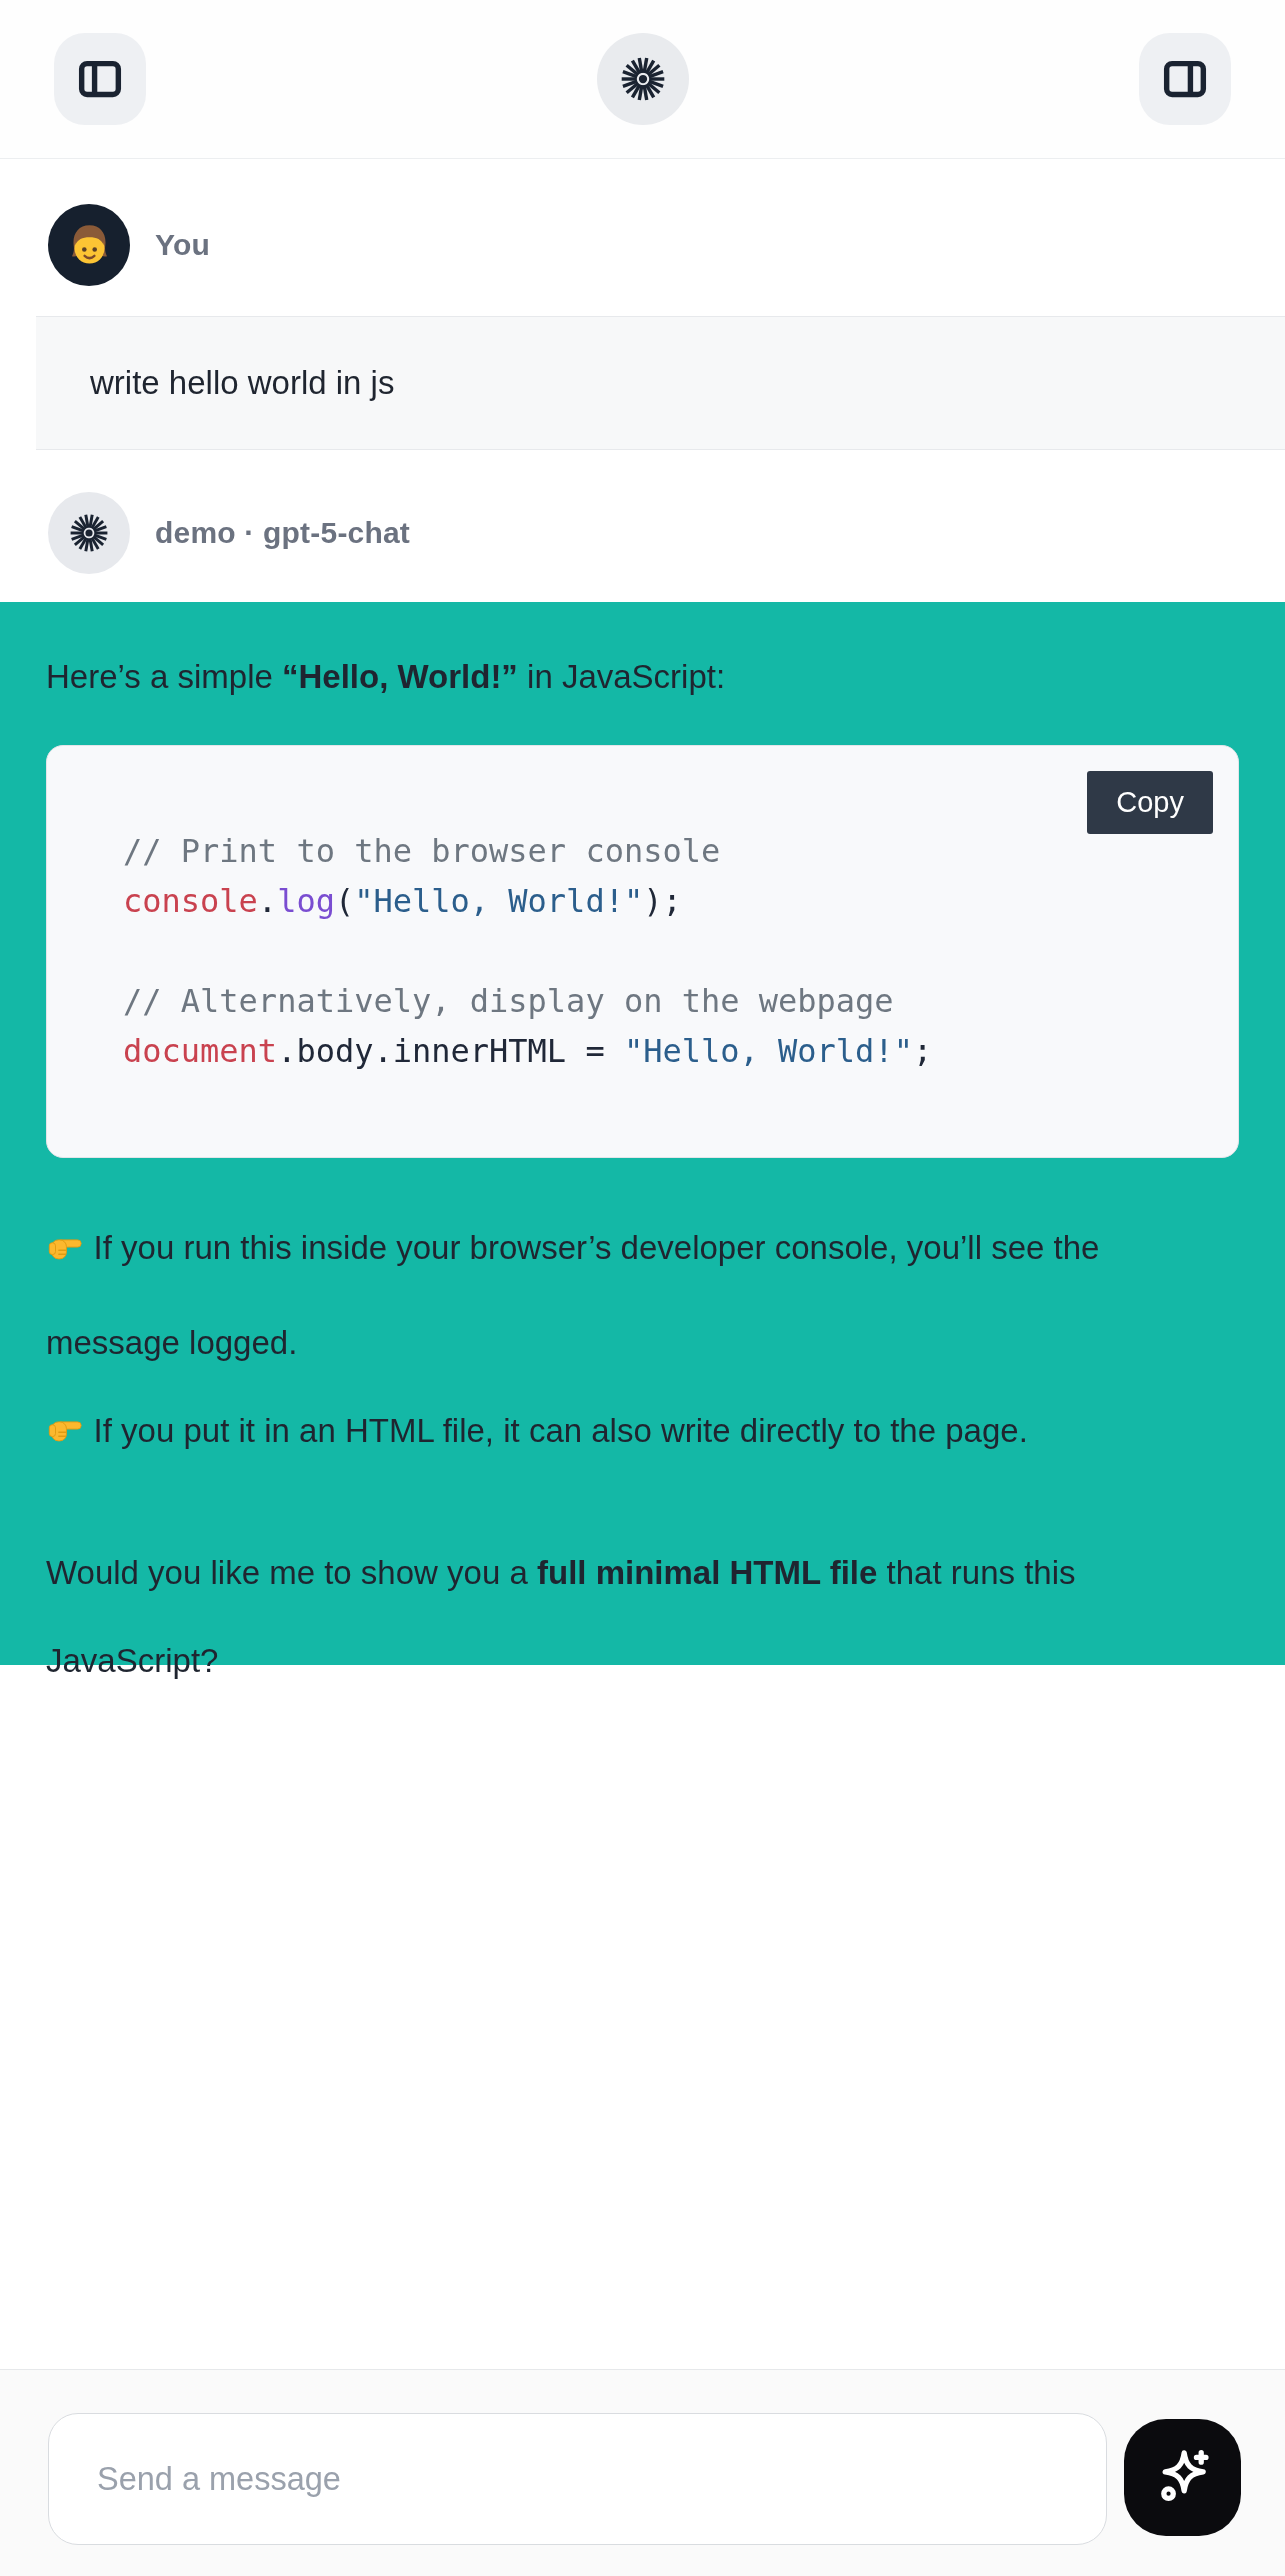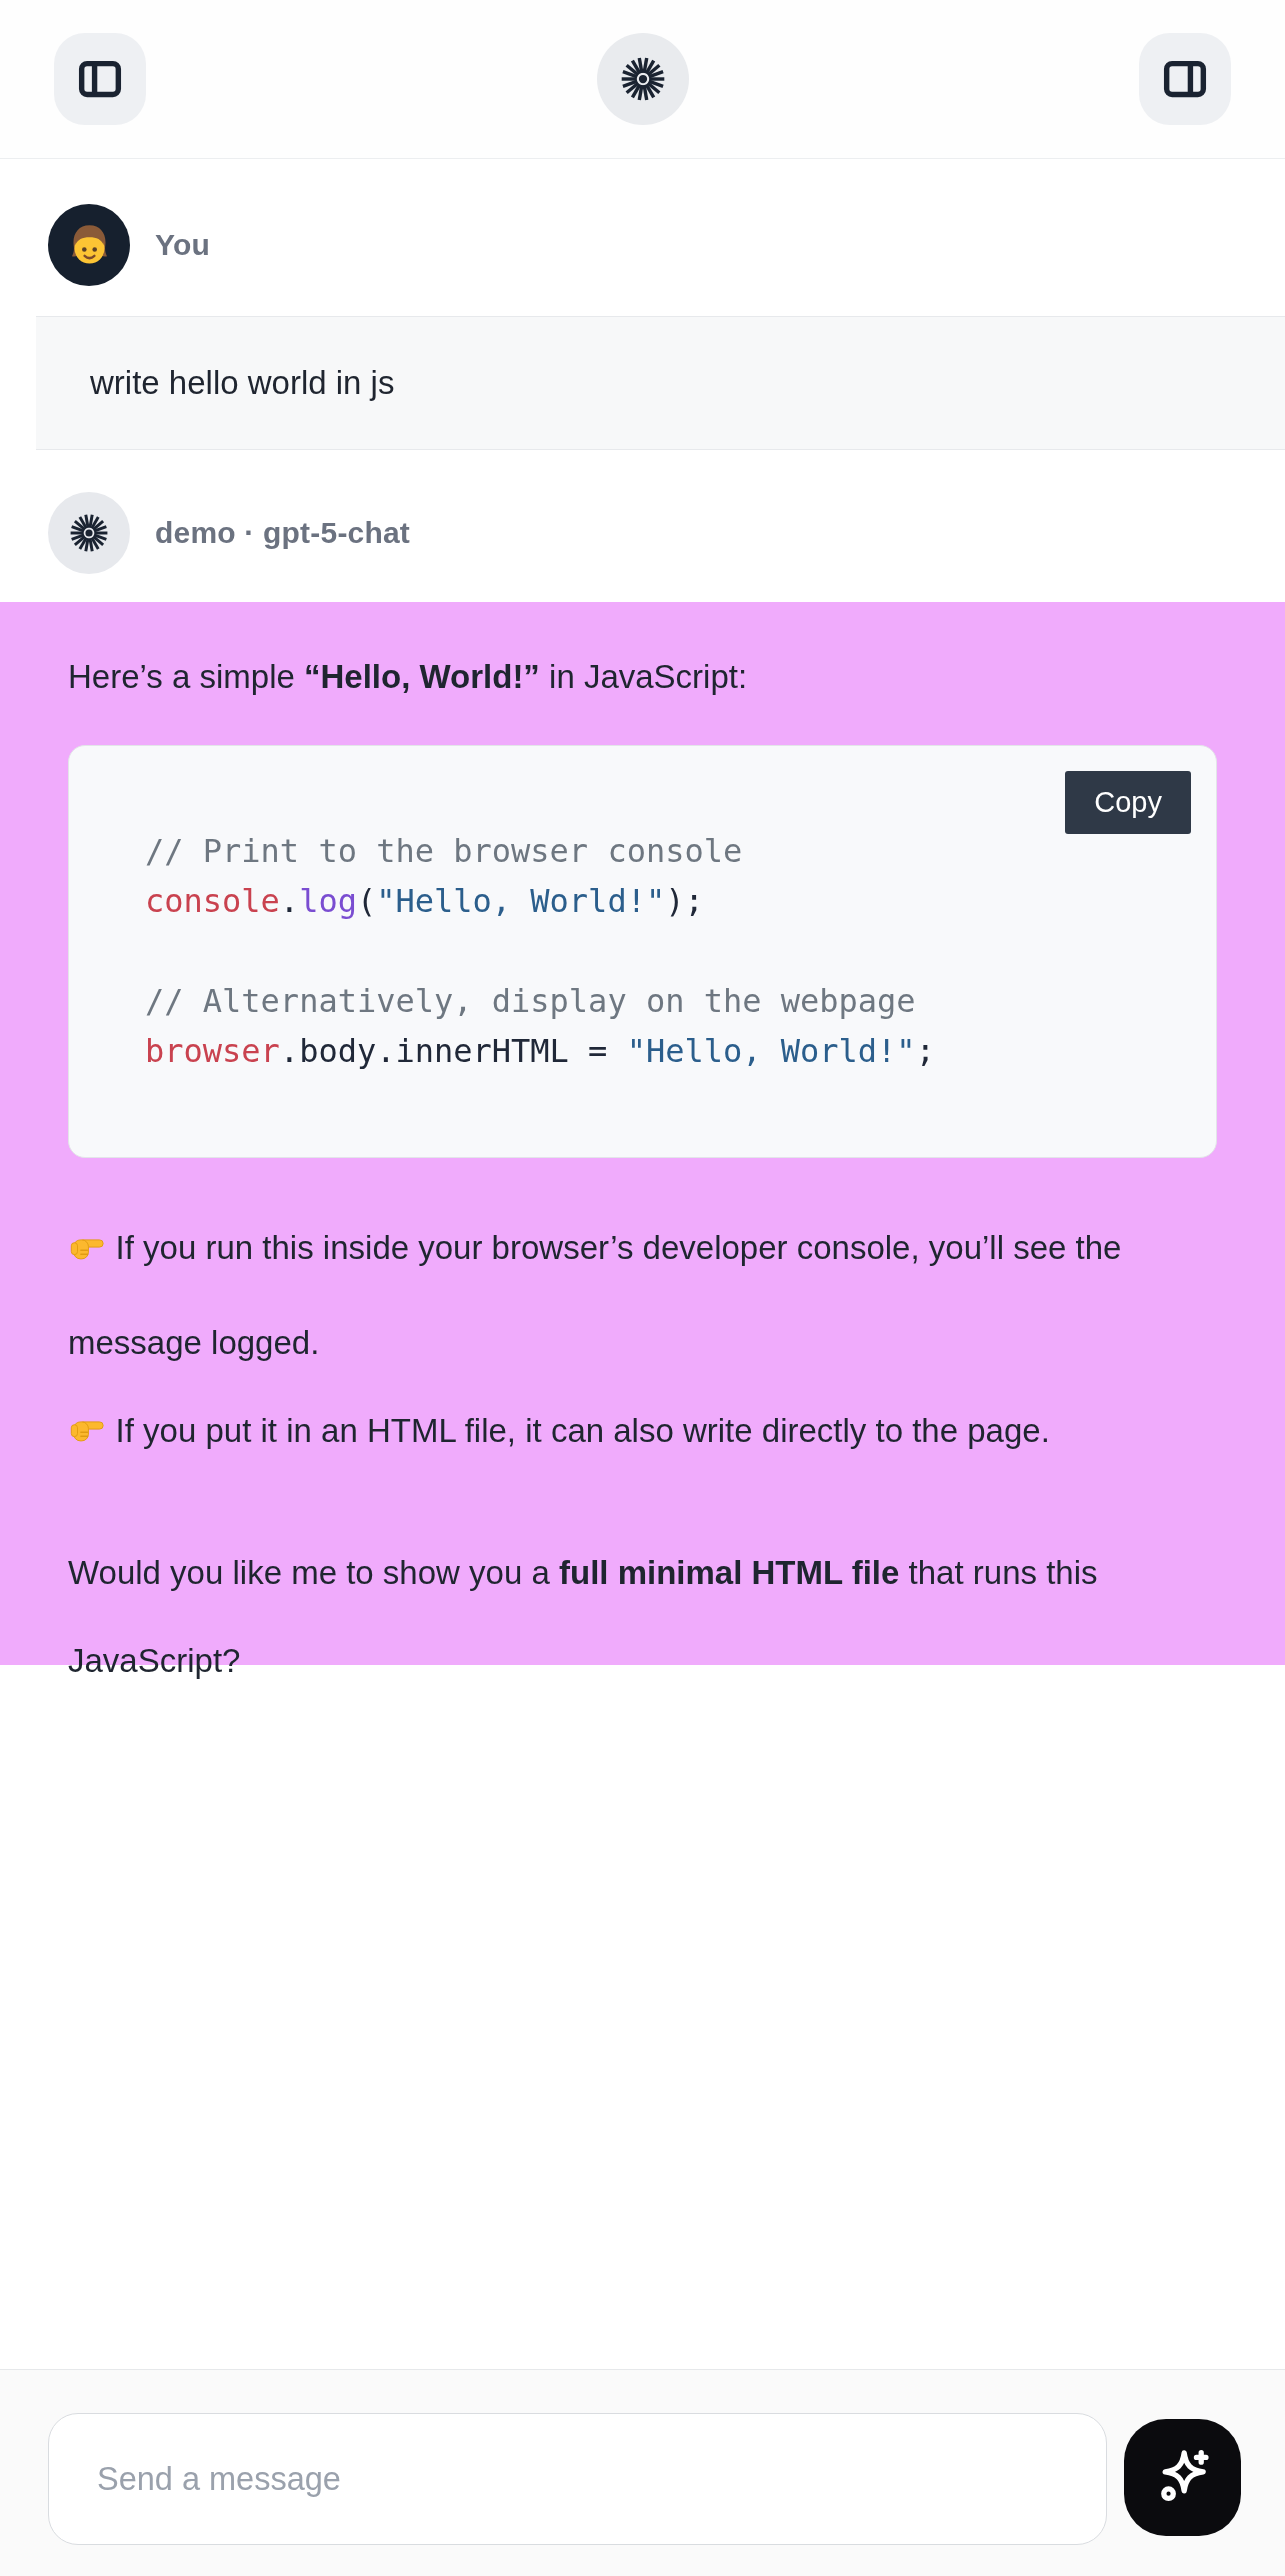--- a/index.html
+++ b/index.html
@@ -39,21 +39,21 @@
   .user-block {
     position:absolute; top:316px; left:0; right:0; height:134px;
     background:#f7f8f9; border-top:1.9px solid #e7e9ec; border-bottom:1.9px solid #e7e9ec;
     display:flex; align-items:center; padding:0 54px; box-sizing:border-box;
     font-size:33px; color:#1f2530;margin-left:36px;
   }
 
   
   .assistant-section {
     position:absolute; top:602px; left:0; right:0; height:1063px;
-    background:#f0abfc; padding:44px 68px 0; box-sizing:border-box; color:#1f2530;
+    background:#14b8a6; padding:44px 46px 0; box-sizing:border-box; color:#1f2530;
   }
   .intro { font-size:33px; line-height:61px; margin:0 0 38px; }
   .intro b { font-weight:700; }
 
   .codeblock {
     position:relative; height:413px; box-sizing:border-box;
     background:#f8f9fb; border:1.9px solid #e3e5e9; border-radius:17px;
   }
   .codeblock .code {
     margin:0; padding:80px 29px 0 76px;
@@ -206,21 +206,21 @@
 
     <p class="intro"><span>Here’s a simple </span><b>“Hello, World!”</b><span> in JavaScript:</span></p>
 
     <div class="codeblock">
       <button class="copy-btn">Copy</button>
       <div class="code">
         <div class="code-line"><span class="tok-comment">// Print to the browser console</span></div>
         <div class="code-line"><span class="tok-variable">console</span><span class="tok-plain">.</span><span class="tok-function">log</span><span class="tok-plain">(</span><span class="tok-string">"Hello, World!"</span><span class="tok-plain">);</span></div>
         <div class="code-line">&nbsp;</div>
         <div class="code-line"><span class="tok-comment">// Alternatively, display on the webpage</span></div>
-        <div class="code-line"><span class="tok-variable">browser</span><span class="tok-plain">.body.innerHTML</span><span class="tok-plain"> = </span><span class="tok-string">"Hello, World!"</span><span class="tok-plain">;</span></div>
+        <div class="code-line"><span class="tok-variable">document</span><span class="tok-plain">.body.innerHTML</span><span class="tok-plain"> = </span><span class="tok-string">"Hello, World!"</span><span class="tok-plain">;</span></div>
       </div>
     </div>
 
     <div class="paragraphs">
       <p class="msg-p"><span class="emoji-wrap"><svg width="38" height="38" viewBox="0 0 40 40">
               <g fill="#fcb82e" stroke="#e09b12" stroke-width="1">
                 <rect x="12" y="12.5" width="25" height="7.6" rx="3.8"></rect>
                 <rect x="6" y="12.5" width="15.5" height="20" rx="7"></rect>
                 <rect x="3.5" y="15.5" width="6.5" height="12.5" rx="3.2"></rect>
               </g>

